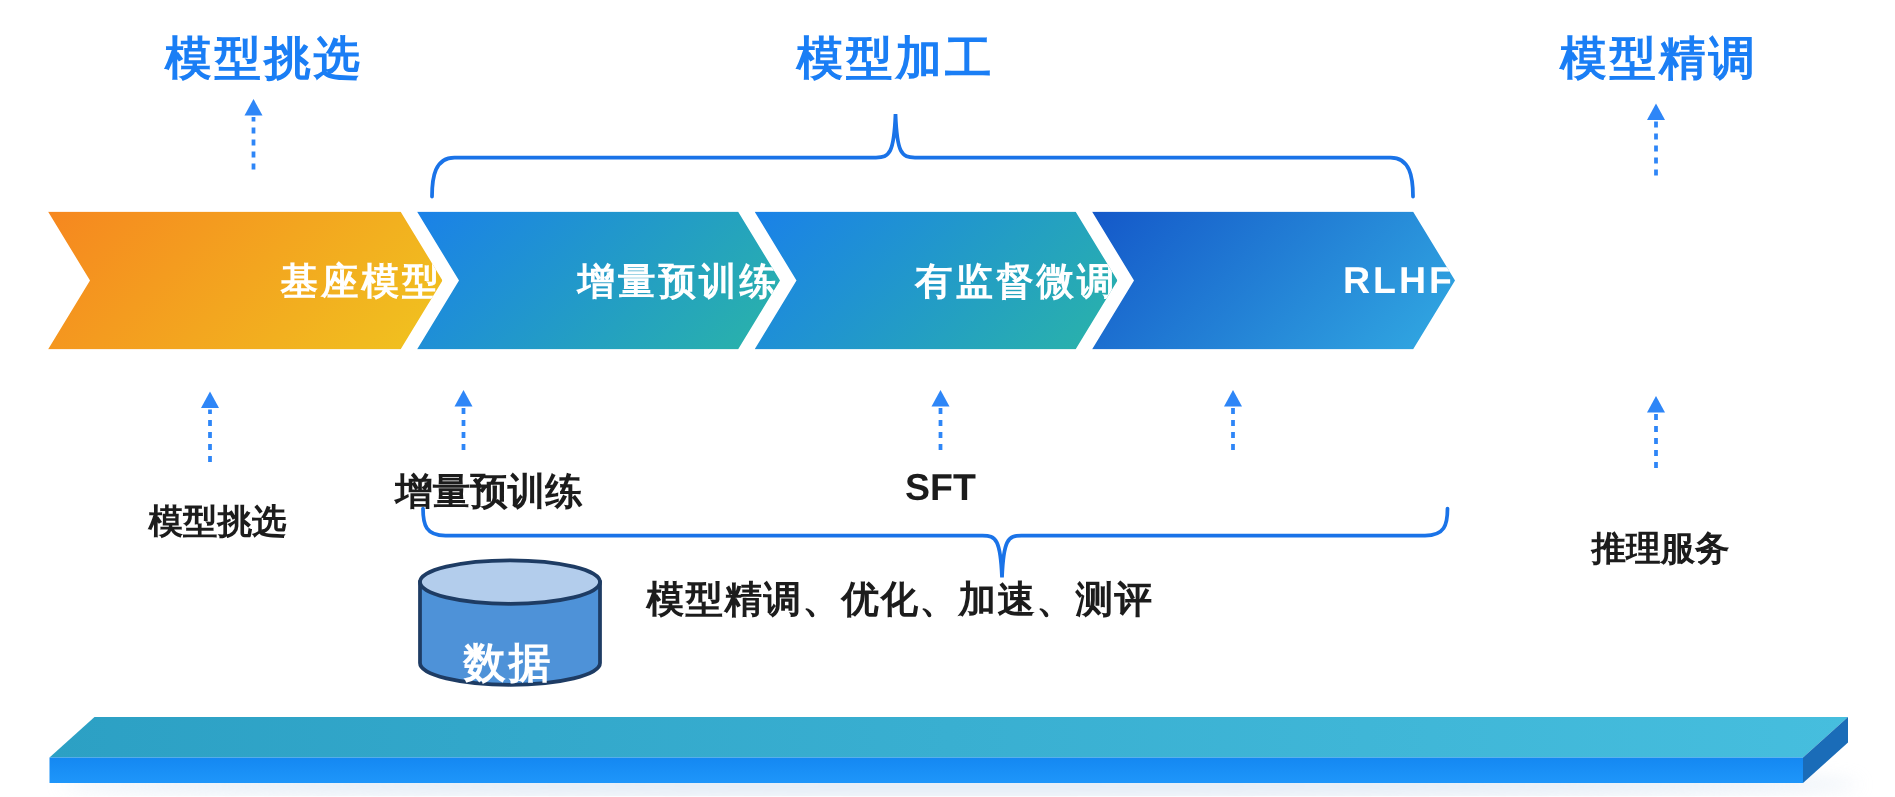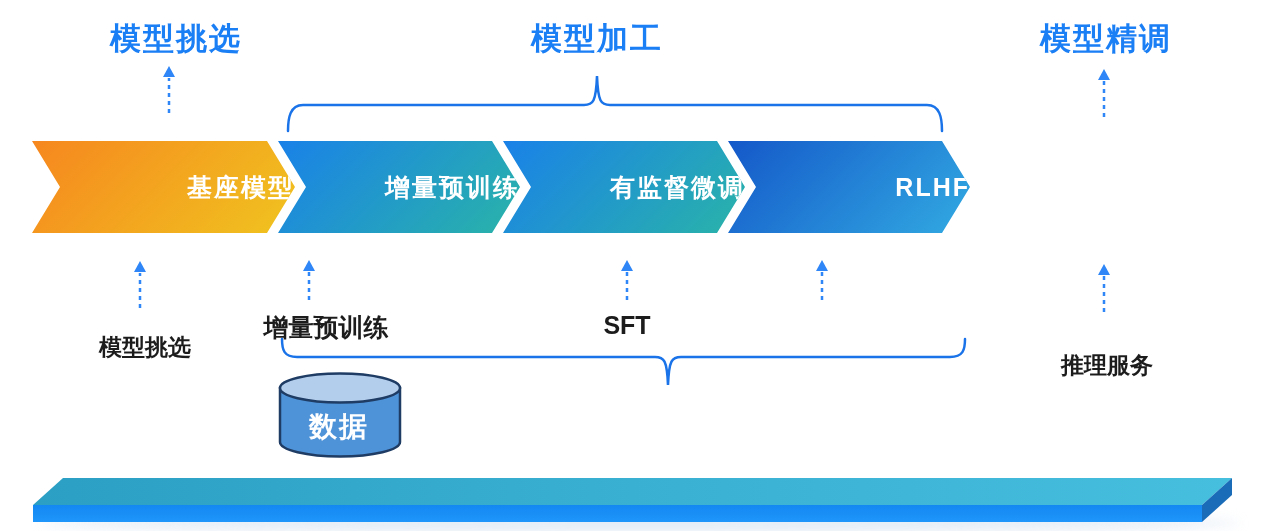--- a/index.html
+++ b/index.html
@@ -34,21 +34,21 @@
     color:var(--text-color);font-weight:bold;white-space:nowrap;
   }
   .annot.big{font-size:25px;}
   .annot.mid{font-size:25px;}
   .annot.small{font-size:23px;}
   .process-note{
     position:absolute;left:600px;top:383px;transform:translateX(-50%);
     color:var(--text-color);font-size:25px;font-weight:bold;white-space:nowrap;letter-spacing:1px;
   }
   .cyl-label{
-    position:absolute;left:339px;top:408px;transform:translateX(-50%);
+    position:absolute;left:339px;top:423px;transform:translateX(-50%);
     color:#ffffff;font-size:28px;font-weight:bold;letter-spacing:2px;
   }
   .platform-label{
     position:absolute;left:608px;top:438px;transform:translateX(-50%);
     color:var(--platform-label-color);font-size:37px;font-weight:bold;letter-spacing:3px;white-space:nowrap;
   }
   .dashed-stem{stroke:var(--arrow-color);stroke-width:2.5;stroke-dasharray:4 4;fill:none;}
   .arrow-head{fill:var(--arrow-color);stroke:none;}
   .brace{stroke:var(--brace-color);stroke-width:2.5;fill:none;stroke-linecap:round;}
 </style>
@@ -132,17 +132,18 @@
   </div>
   <div class="chevron" style="left: 728px; width: 242px; background: linear-gradient(135deg, rgb(20, 88, 201) 0%, rgb(50, 170, 226) 100%);">
     <span class="lbl">RLHF</span>
   </div>
 
   <div class="annot small" style="left:145px;top:332px;">模型挑选</div>
   <div class="annot big" style="left:326px;top:311px;">增量预训练</div>
   <div class="annot mid" style="left:627px;top:311px;">SFT</div>
   <div class="annot small" style="left:1107px;top:350px;">推理服务</div>
 
+  <div class="process-note">模型精调、优化、加速、测评</div>
 
   <div class="cyl-label">数据</div>
 
 
 </div>
 
 </body></html>

